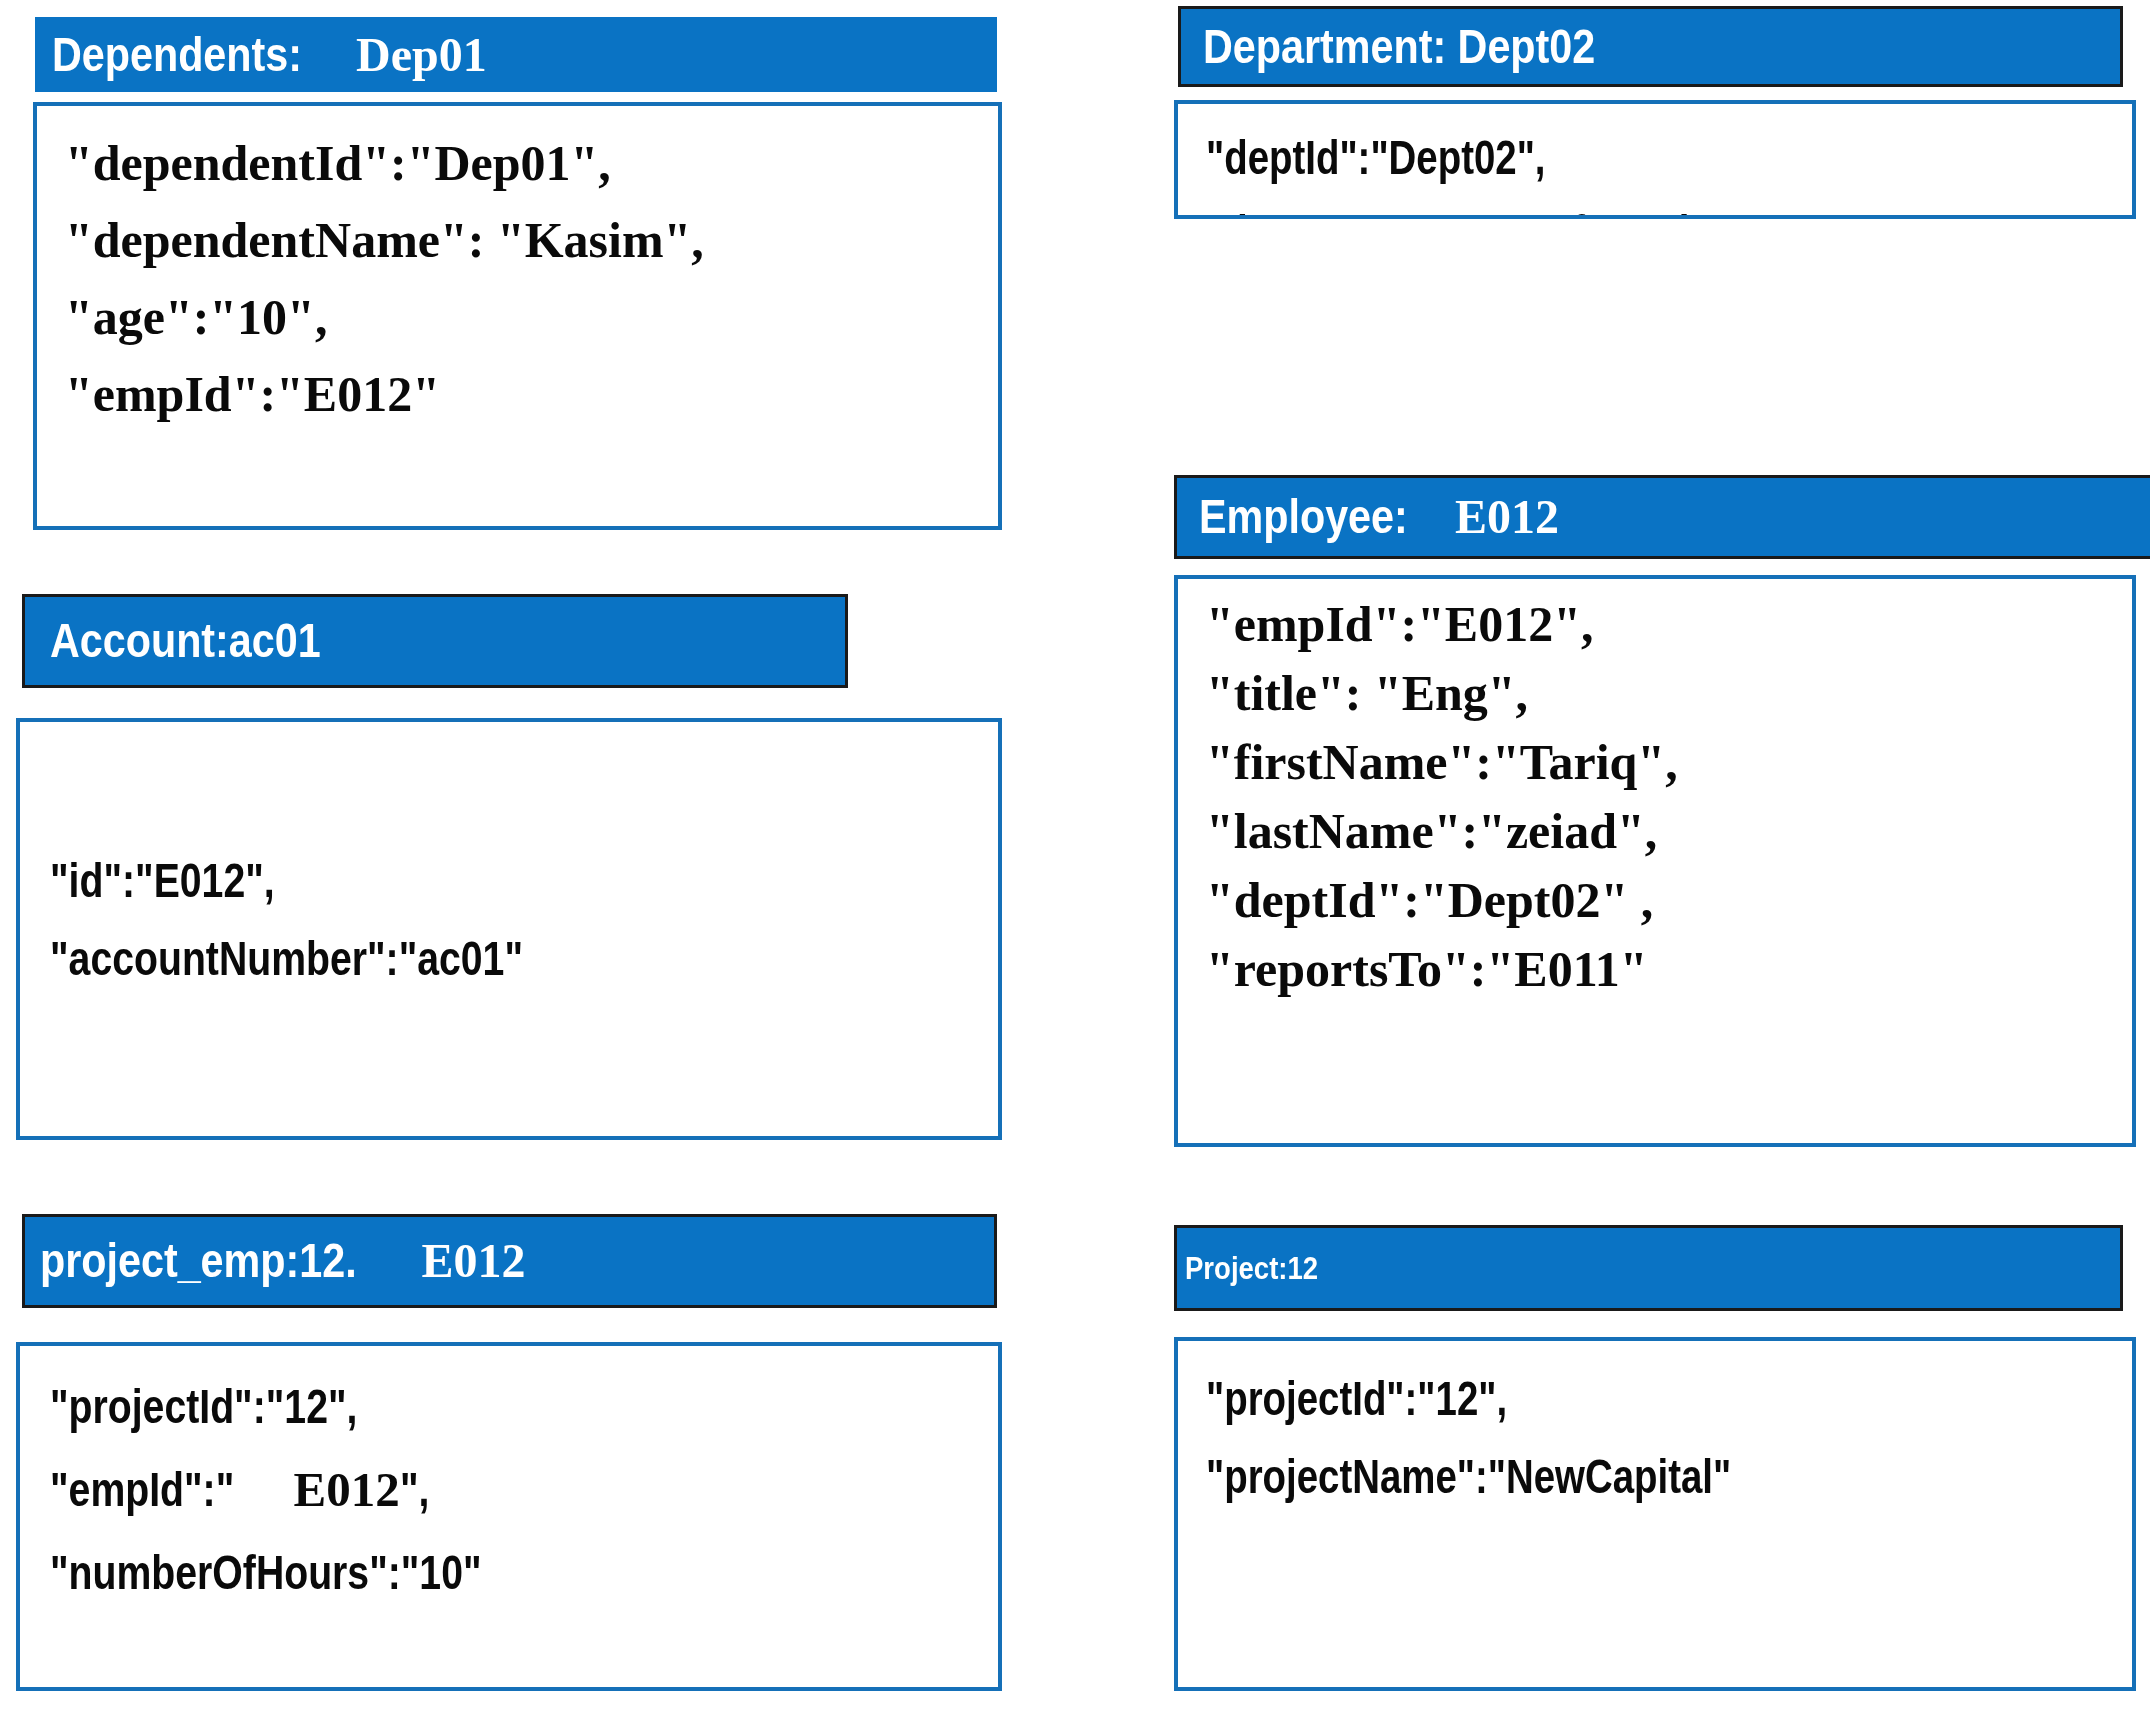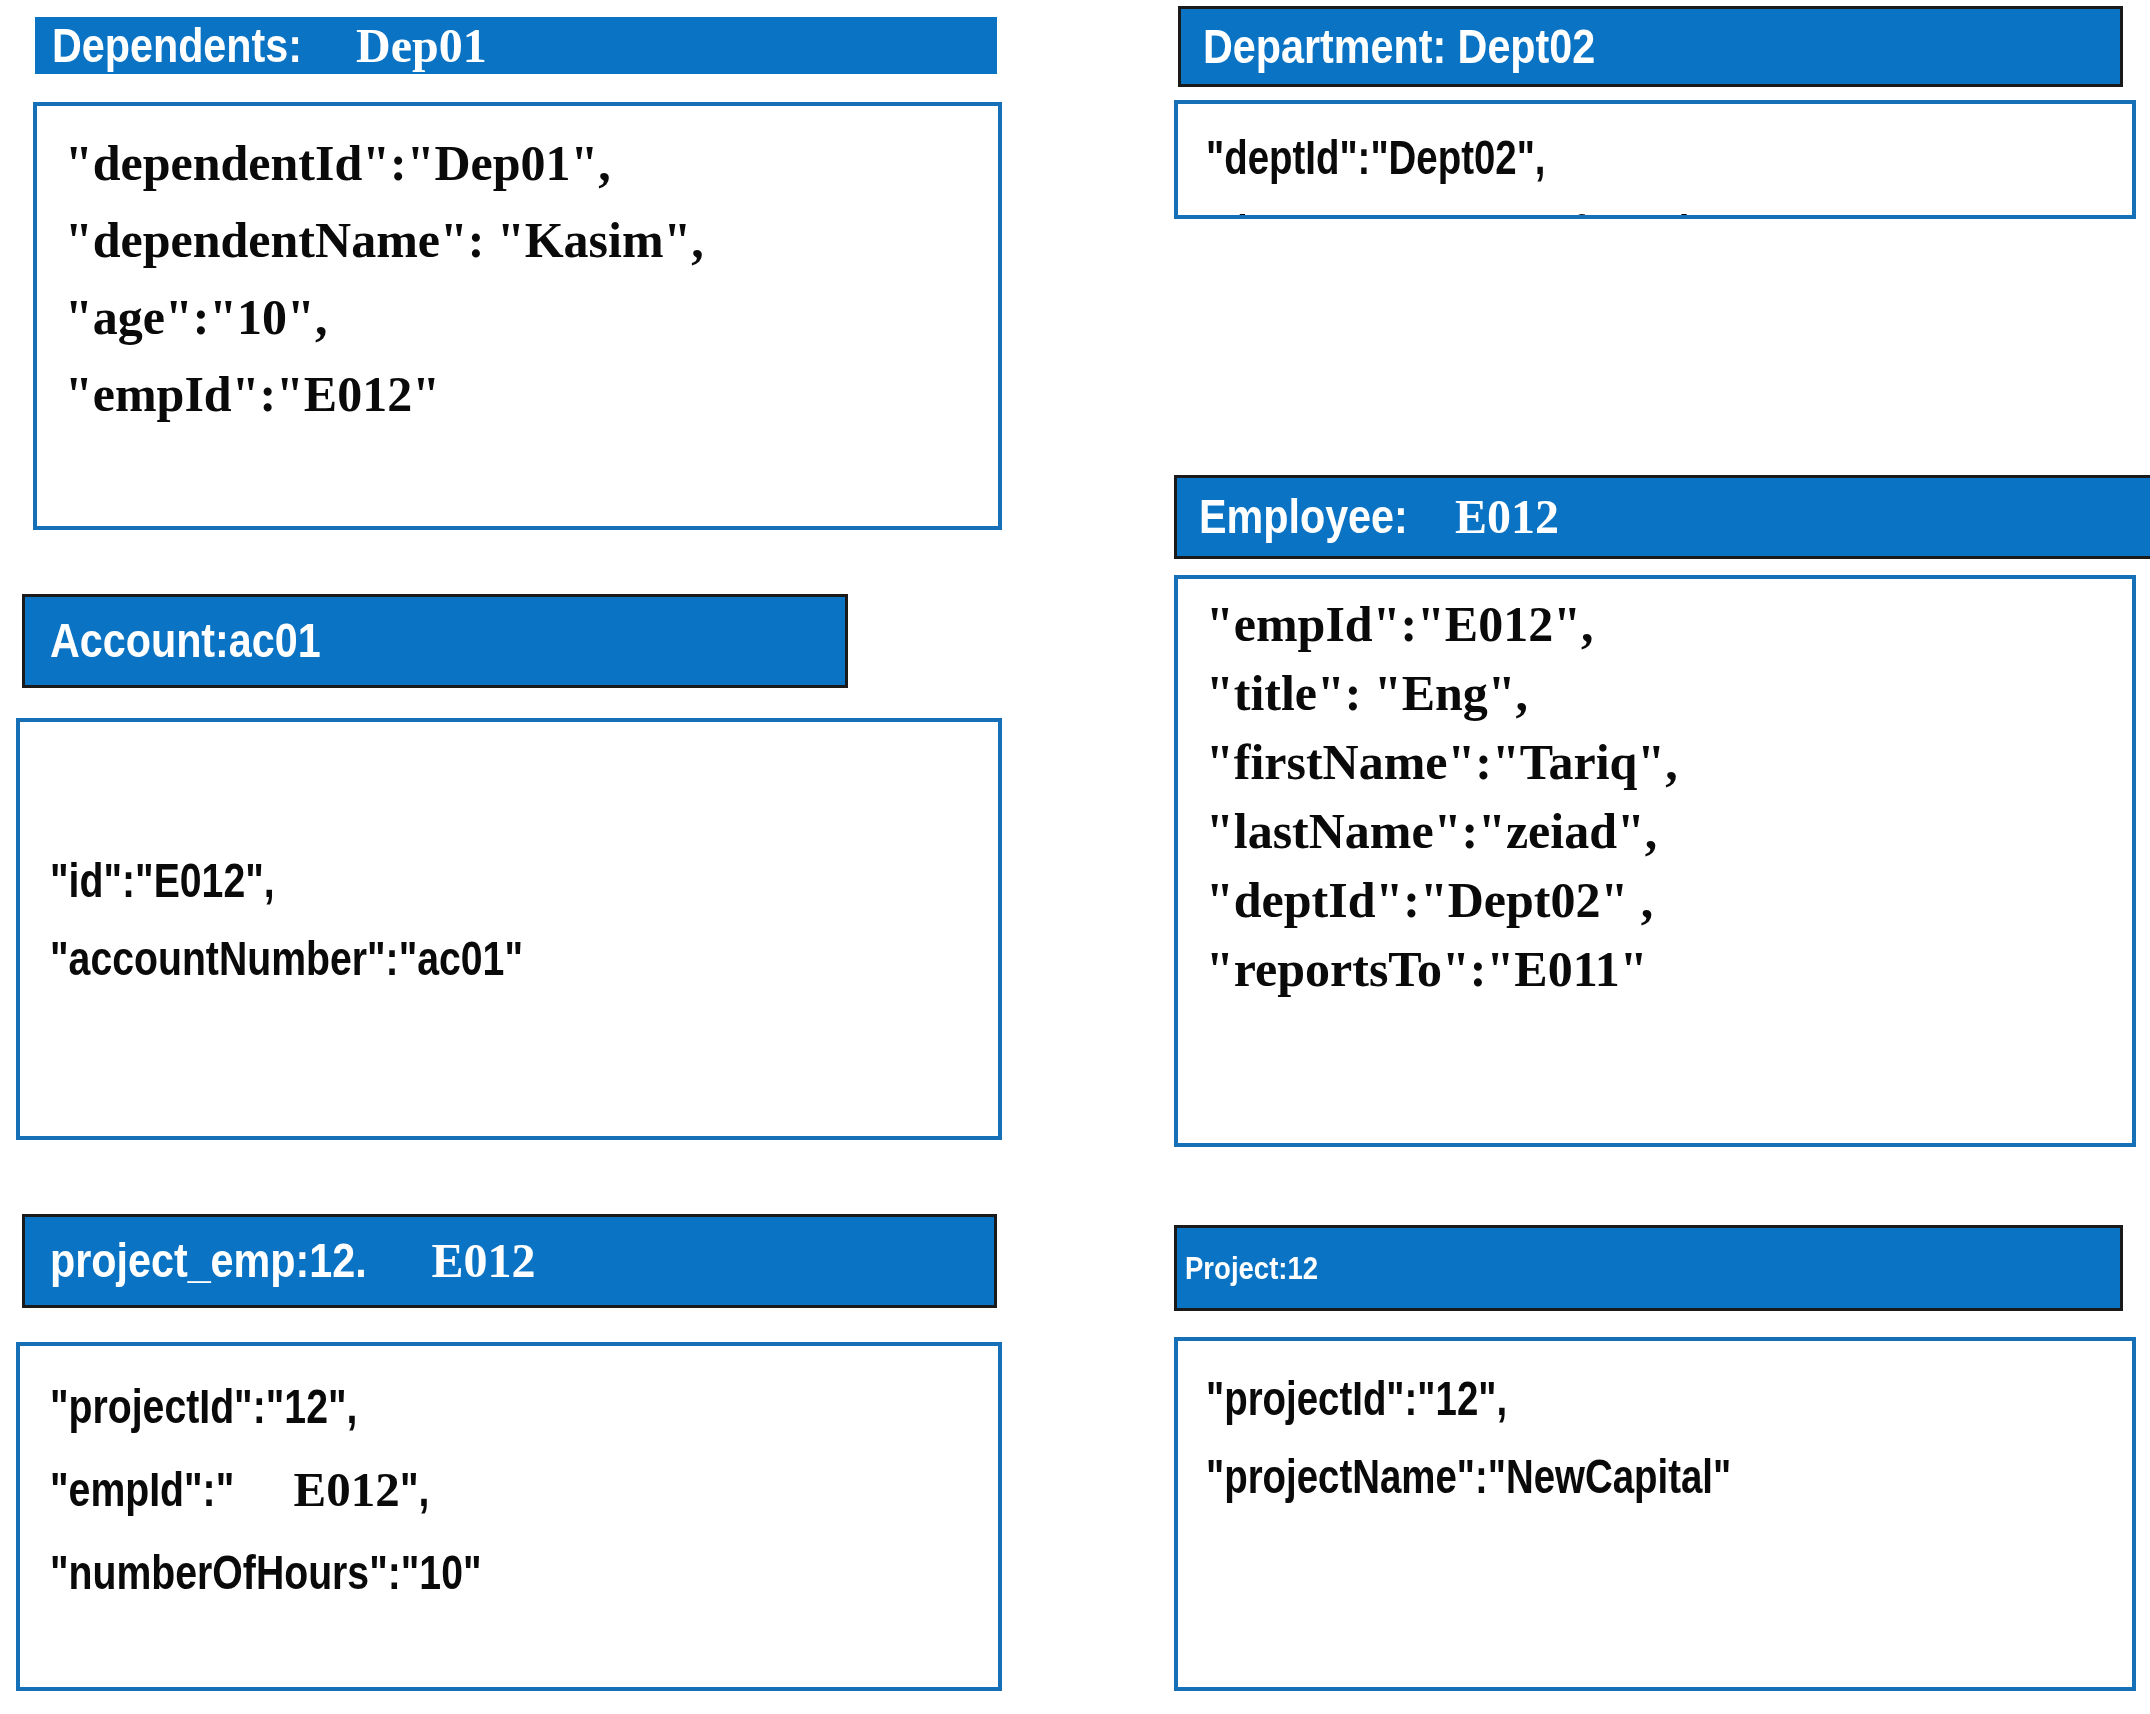--- a/index.html
+++ b/index.html
@@ -69,36 +69,36 @@
     transform:scaleX(.80);
     transform-origin:left center;
   }
   .body-sans .line .ser{
     font-family:"Liberation Serif", serif;
     font-weight:700;
     transform:scaleX(1);
   }
 
   
-  #card-dependents .hdr{left:35px;top:17px;width:962px;height:57px;}
+  #card-dependents .hdr{left:35px;top:17px;width:962px;height:75px;}
   #card-dependents .hdr .htxt{padding-left:17px;font-size:48px;}
   #card-dependents .body{left:33px;top:102px;width:969px;height:428px;}
   #card-dependents .lines{top:19px;}
   #card-dependents .line{font-size:50px;line-height:77px;padding-left:28px;}
 
   
   #card-account .hdr{left:22px;top:594px;width:826px;height:94px;}
   #card-account .hdr .htxt{padding-left:25px;font-size:48px;}
   #card-account .body{left:15.6px;top:718px;width:986px;height:422px;}
   #card-account .lines{top:119px;}
   #card-account .line{font-size:49px;line-height:78px;padding-left:30px;}
 
   
   #card-projectemp .hdr{left:22px;top:1214px;width:975px;height:94px;}
-  #card-projectemp .hdr .htxt{padding-left:25px;font-size:48px;}
+  #card-projectemp .hdr .htxt{padding-left:15px;font-size:48px;}
   #card-projectemp .body{left:15.6px;top:1342px;width:986px;height:349px;}
   #card-projectemp .lines{top:19px;}
   #card-projectemp .line{font-size:49px;line-height:83px;padding-left:30px;}
 
   
   #card-department .hdr{left:1178px;top:6.2px;width:945px;height:81px;}
   #card-department .hdr .htxt{padding-left:22px;font-size:48px;}
   #card-department .body{left:1174px;top:100px;width:962px;height:119px;}
   #card-department .body{height:119px;}
   #card-department .lines{top:15.6px;}

